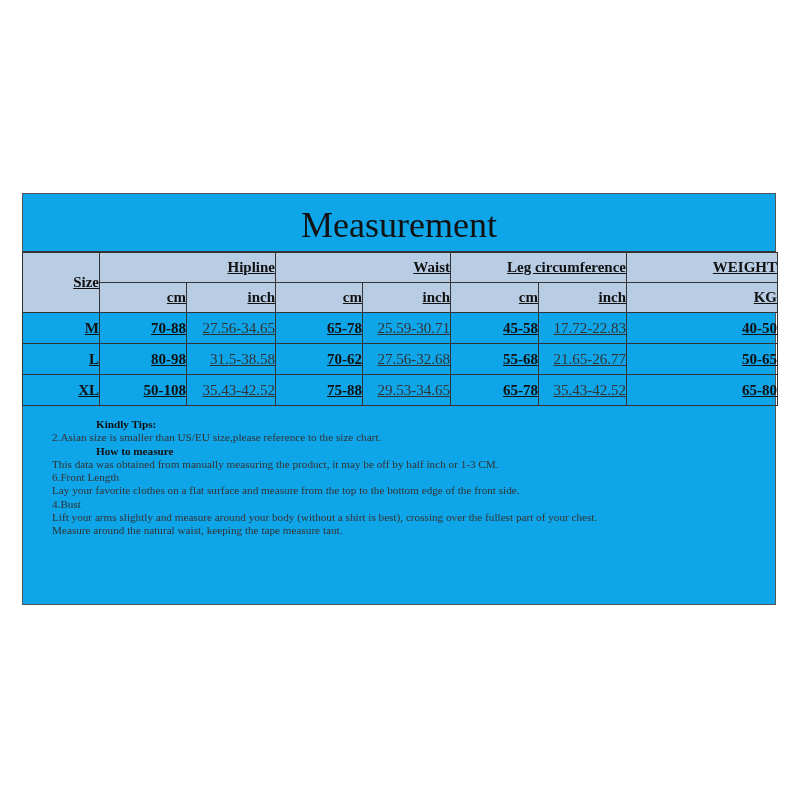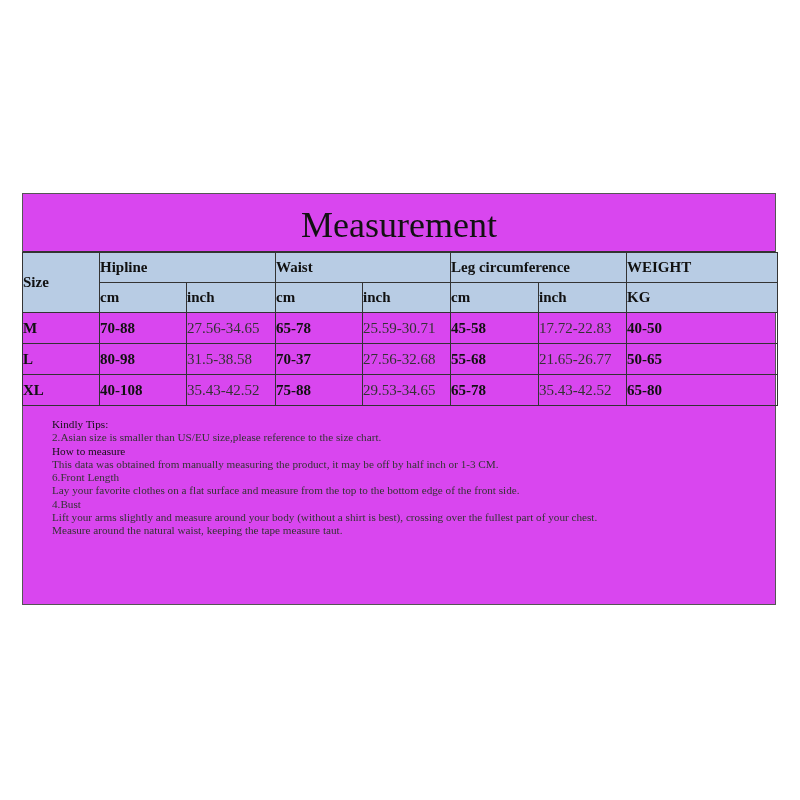--- a/index.html
+++ b/index.html
@@ -1,26 +1,26 @@
 <!DOCTYPE html>
 <html><head>
   <meta charset="utf-8">
   <style>
     html, body { margin: 0; padding: 0; background: #ffffff; }
     body { width: 800px; height: 800px; position: relative; overflow: hidden; font-family: "Liberation Serif", serif; color: #111; }
-    .sheet { position: absolute; left: 22px; top: 193px; width: 754px; height: 412px; border: 1px solid #555; box-sizing: border-box; background: #d946ef; }
+    .sheet { position: absolute; left: 22px; top: 193px; width: 754px; height: 412px; border: 1px solid #555; box-sizing: border-box; background: #0ea5e9; }
     .title { height: 58px; display: flex; align-items: center; justify-content: center; font-size: 36px; color: #111; border-bottom: 1px solid #333; box-sizing: border-box; padding-top: 4px; }
     table.size-table { border-collapse: collapse; width: 754px; margin-left: -1px; table-layout: fixed; }
-    table.size-table td, table.size-table th { border: 1px solid #333; text-align: left; padding: 0; box-sizing: border-box; }
+    table.size-table td, table.size-table th { border: 1px solid #333; text-align: right; padding: 0; box-sizing: border-box; text-decoration: underline; }
     table.size-table th { background: #b8cce4; font-weight: bold; font-size: 15px; height: 30px; color: #111; }
     table.size-table td { height: 31px; font-size: 15px; }
     td.bold { font-weight: bold; }
     td.light { font-weight: normal; color: #333; font-size: 15px; }
     .tips { padding: 12px 0 0 29px; font-size: 11.2px; line-height: 13.3px; color: #333; }
-    .tips .hd { font-weight: normal; color: #111; }
+    .tips .hd { font-weight: bold; color: #111; margin-left: 44px; }
   </style>
 </head>
 <body>
 
 <div class="sheet">
   <div class="title">Measurement</div>
   <table class="size-table">
     <colgroup>
       <col style="width:77px">
         <col style="width:87px">
@@ -55,29 +55,29 @@
       <td class="bold">65-78</td>
       <td class="light">25.59-30.71</td>
       <td class="bold">45-58</td>
       <td class="light">17.72-22.83</td>
       <td class="bold">40-50</td>
     </tr>
     <tr>
       <td class="bold">L</td>
       <td class="bold">80-98</td>
       <td class="light">31.5-38.58</td>
-      <td class="bold">70-37</td>
+      <td class="bold">70-62</td>
       <td class="light">27.56-32.68</td>
       <td class="bold">55-68</td>
       <td class="light">21.65-26.77</td>
       <td class="bold">50-65</td>
     </tr>
     <tr>
       <td class="bold">XL</td>
-      <td class="bold">40-108</td>
+      <td class="bold">50-108</td>
       <td class="light">35.43-42.52</td>
       <td class="bold">75-88</td>
       <td class="light">29.53-34.65</td>
       <td class="bold">65-78</td>
       <td class="light">35.43-42.52</td>
       <td class="bold">65-80</td>
     </tr>
   </tbody>
     </table>
 

